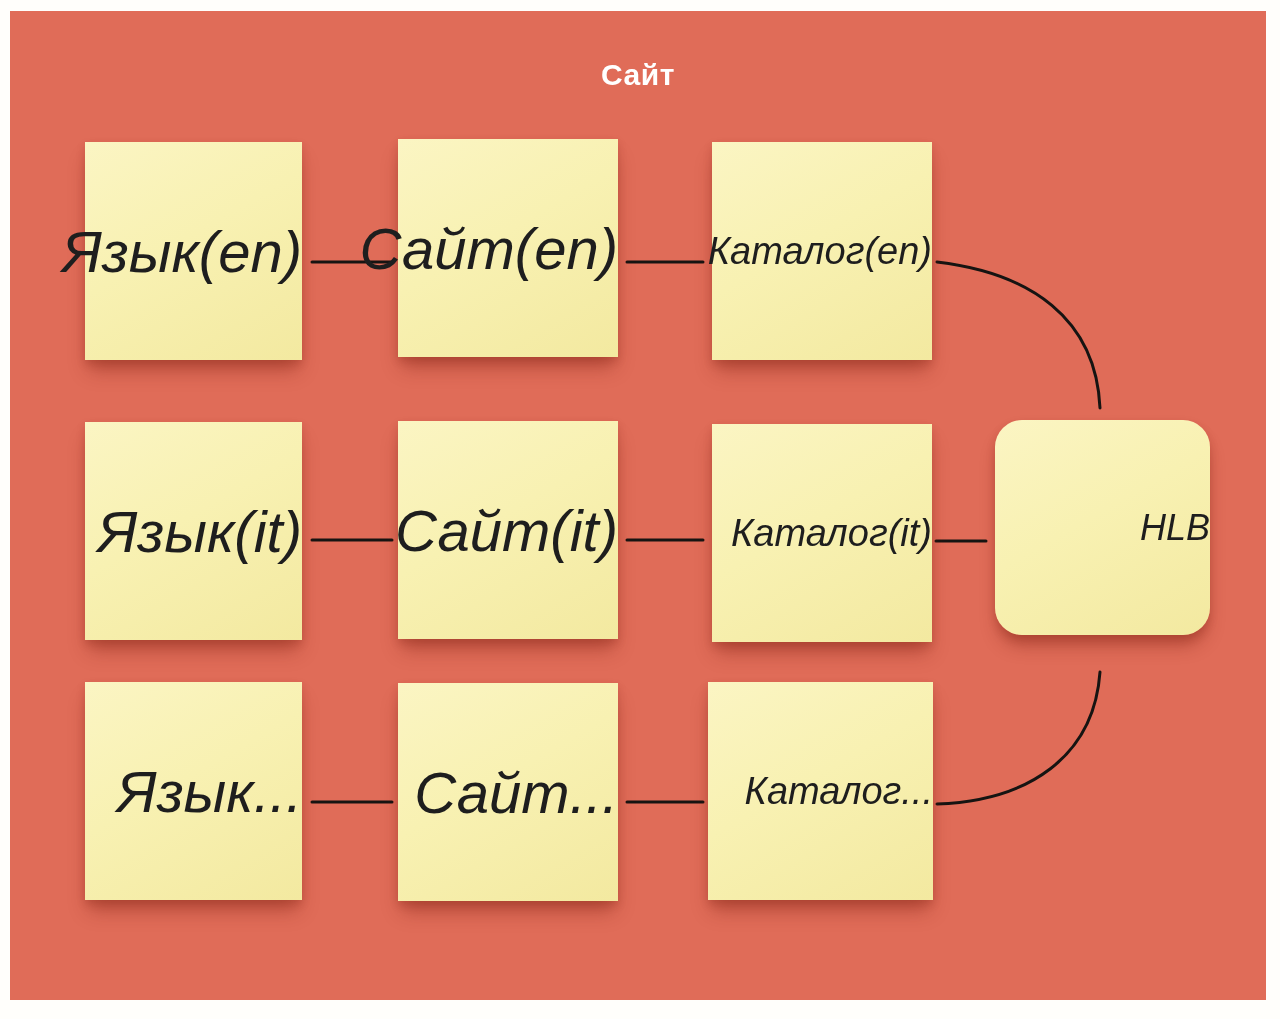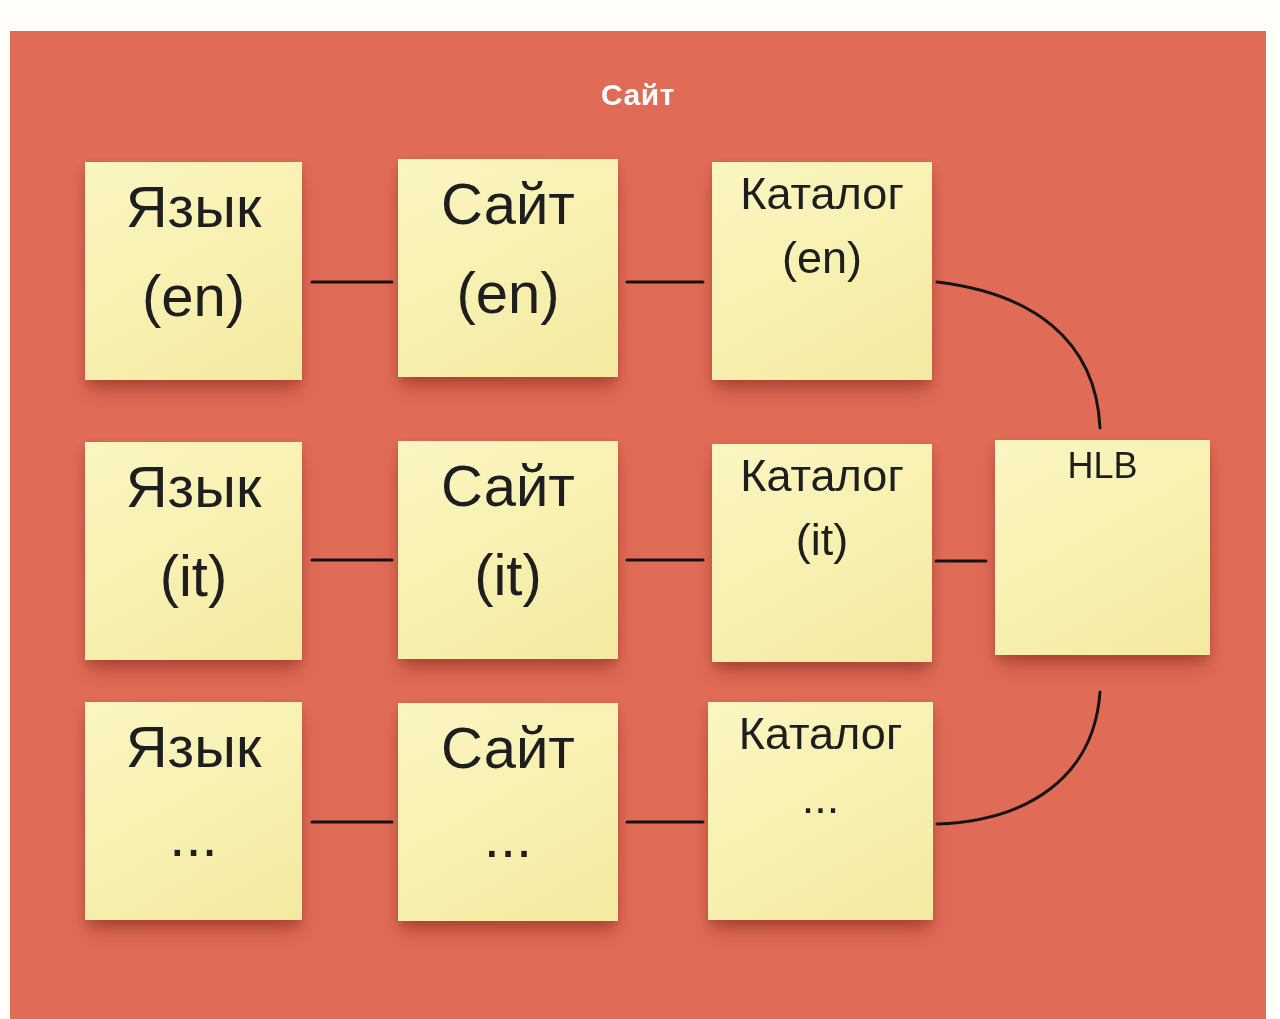--- a/index.html
+++ b/index.html
@@ -20,21 +20,20 @@
   }
 
   
   .board {
     position: absolute;
     left: 10px;
     top: 11px;
     width: 1256px;
     height: 989px;
     background: #e06c58;
-    margin-top: 20px;
   }
 
   .frame-title {
     position: absolute;
     left: 0;
     top: 47px;
     width: 1256px;
     text-align: center;
     color: #ffffff;
     font-size: 30px;
@@ -55,42 +54,42 @@
 
   
   .note {
     position: absolute;
     width: 217px;
     height: 218px;
     background: linear-gradient(150deg, #fbf5c3 0%, #f8f1b2 45%, #f3e9a0 100%);
     box-shadow: 0 14px 18px -4px rgba(128, 34, 20, 0.45),
                 0 4px 8px rgba(128, 34, 20, 0.22);
     display: flex;
-    flex-direction: column;
     align-items: center;
-    justify-content: flex-start;
+    justify-content: flex-end;
     text-align: center;
     color: #1e1e1e;
     cursor: pointer;
+    font-style: italic;
   }
 
   .note.large  .line { font-size: 58px; line-height: 89px; }
-  .note.medium .line { font-size: 45px; line-height: 64px; }
+  .note.medium .line { font-size: 38px; line-height: 64px; }
   .note.small  .line { font-size: 36px; line-height: 51px; }
 
   
   .n-lang-en    { left:  75px; top: 131px; }
   .n-site-en    { left: 388px; top: 128px; width: 220px; }
   .n-catalog-en { left: 702px; top: 131px; width: 220px; }
 
   .n-lang-it    { left:  75px; top: 411px; }
   .n-site-it    { left: 388px; top: 410px; width: 220px; }
   .n-catalog-it { left: 702px; top: 413px; width: 220px; }
 
-  .n-hlb        { left: 985px; top: 409px; width: 215px; height: 215px; }
+  .n-hlb        { left: 985px; top: 409px; width: 215px; height: 215px; border-radius: 27px; }
 
   .n-lang-x     { left:  75px; top: 671px; }
   .n-site-x     { left: 388px; top: 672px; width: 220px; }
   .n-catalog-x  { left: 698px; top: 671px; width: 225px; }
 </style>
 </head>
 <body>
 
 <div class="page">
   <div class="board">

